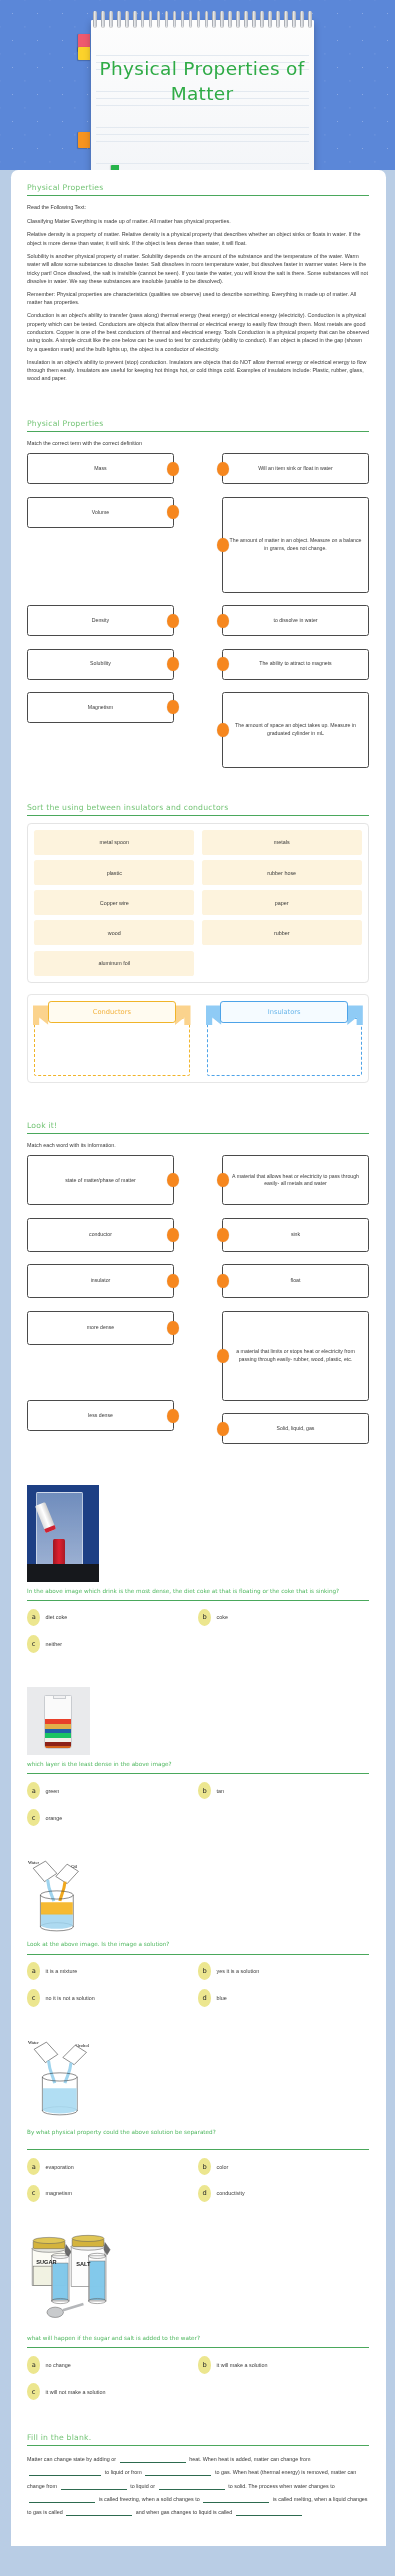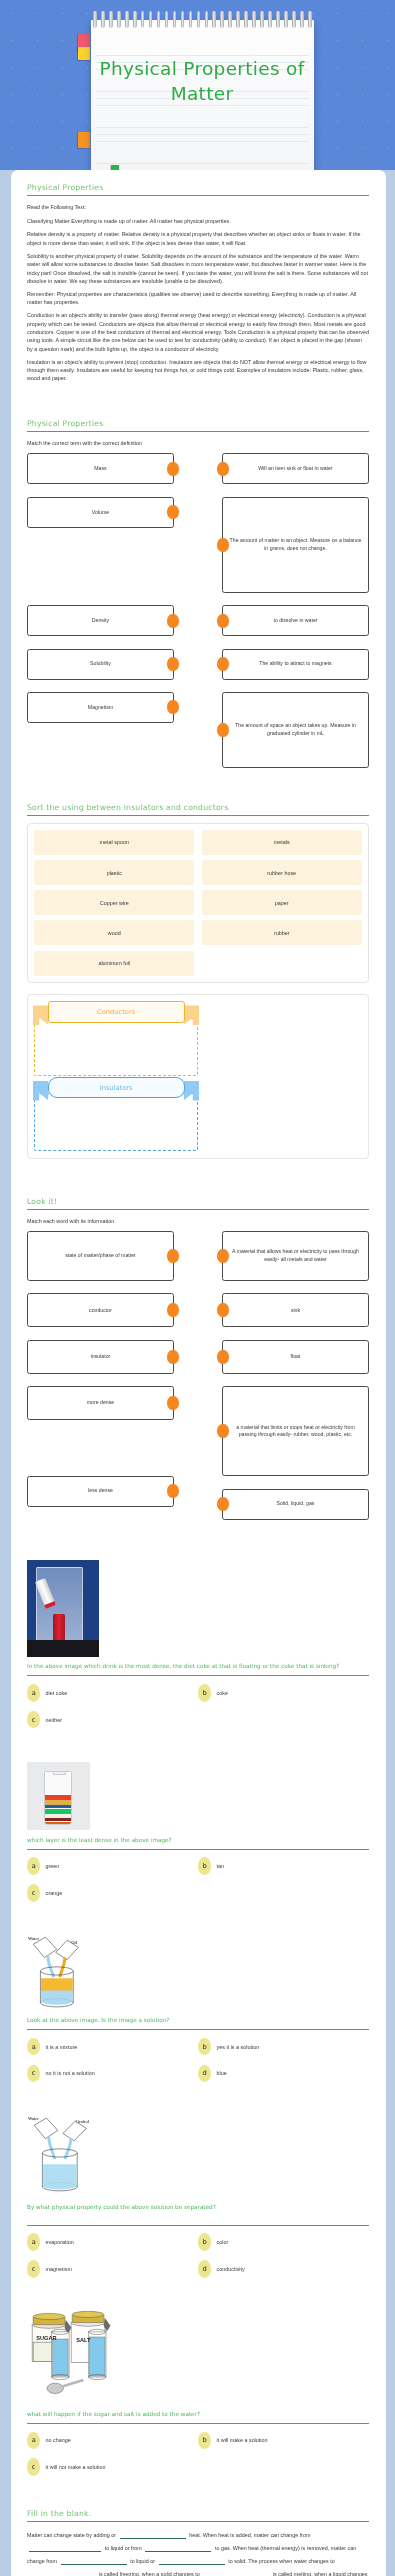--- a/index.html
+++ b/index.html
@@ -151,21 +151,21 @@
     height: 25px;
     display: flex; align-items: center; justify-content: center;
     font-size: 5.4px;
   }
   .chip.empty { background: transparent; }
 
   
   .dropwrap {
     border: 0.5px solid #e6e6e6; border-radius: 4.1px;
     margin-top: 11.3px; padding: 6.2px;
-    display: flex; gap: 1px; flex-direction: column;
+    display: flex; gap: 17px;
   }
   .dropzone { width: 50%; position: relative; padding-top: 16.5px; }
   .dashed {
     border: 1px dashed #f0b429; border-radius: 2.1px; height: 58px;
   }
   .dashed.blue { border-color: #4da3e8; }
   .banner {
     position: absolute; top: 0; left: 6.2px; right: 6.2px; height: 27px;
   }
   .banner .tail {
@@ -177,21 +177,21 @@
   .banner .tail.r { right: -7.2px; }
   .banner.blue .tail { background: #8fcbf5; }
   .banner .plate {
     position: absolute; left: 7.2px; right: 7.2px; top: 0; height: 21.6px;
     background: #fffbf0; border: 1px solid #f0b429; border-radius: 3.1px;
     display: flex; align-items: center; justify-content: center;
     font-family: "DejaVu Sans", sans-serif;
     font-size: 6.7px; color: #f2b13c;
   }
   .banner.blue .plate {
-    background: #f5fbff; border-color: #4da3e8; color: #6ab6ea; border-radius: 9px;
+    background: #f5fbff; border-color: #4da3e8; color: #6ab6ea;
   }
 
   
   .photo { margin: 2.1px 0 5.2px 0; }
   .q-rule { height: 0.5px; background: #4aa85c; margin: 4.1px 0 8.2px 0; }
   .opts { display: grid; grid-template-columns: 1fr 1fr; row-gap: 9.3px; }
   .opt { display: flex; align-items: center; gap: 5.2px; }
   .bubble {
     width: 13.4px; height: 17.5px; border-radius: 50%;
     background: #ece68f; flex: 0 0 auto;
@@ -636,21 +636,21 @@
         <span class="bubble">b</span>
         <span class="opt-label">it will make a solution</span>
       </div>
       <div class="opt">
         <span class="bubble">c</span>
         <span class="opt-label">it will not make a solution</span>
       </div>
     </div>
   </div>
 
-  <div class="card flat" style="padding-top:18.5px;padding-bottom:37px;">
+  <div class="card flat" style="padding-top:18.5px;padding-bottom:27px;">
     <h2 class="section-title">Fill in the blank.</h2>
     <div class="rule"></div>
     <div class="fib">
       <span>Matter can change state by adding or</span>
       <span class="blank"></span>
       <span>heat. When heat is added, matter can change from</span>
       <span class="blank wide"></span>
       <span>to liquid or from</span>
       <span class="blank"></span>
       <span>to gas. When heat (thermal energy) is removed, matter can change from</span>

